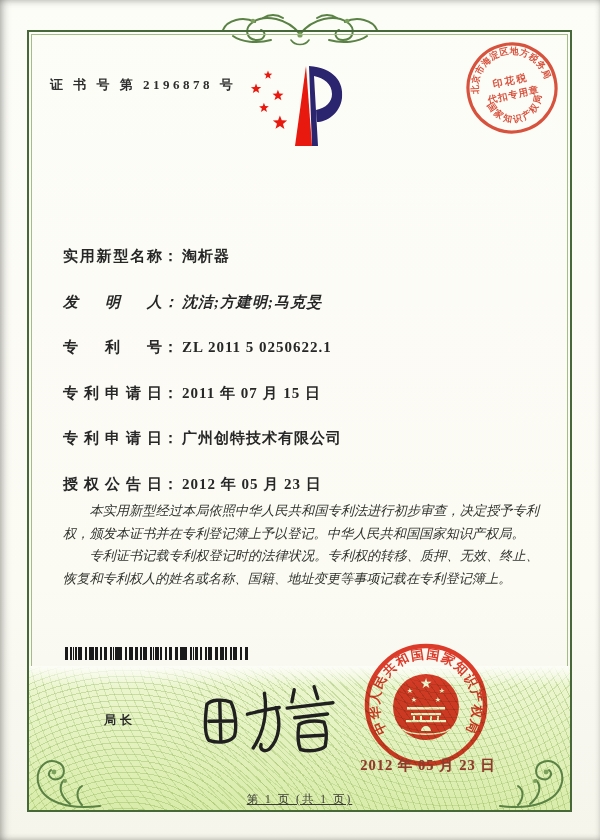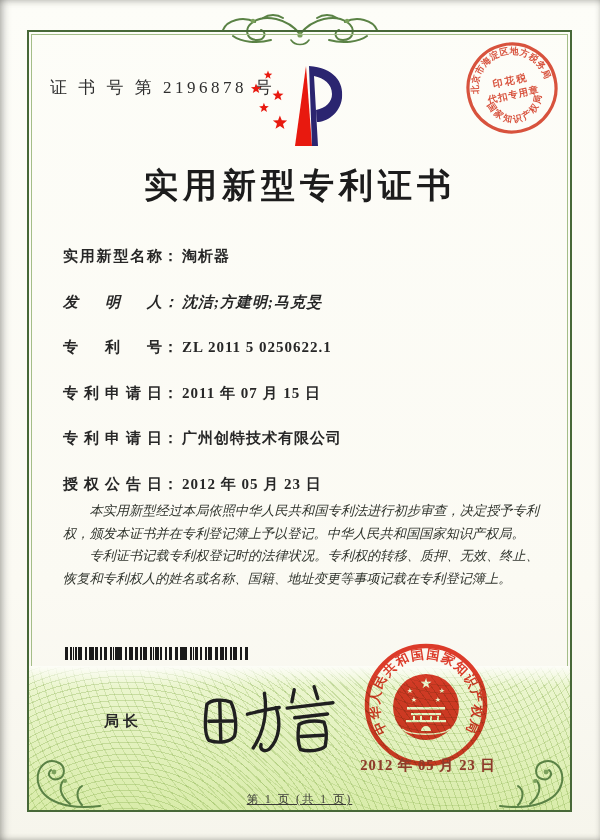--- a/index.html
+++ b/index.html
@@ -11,22 +11,22 @@
     box-shadow: inset 6px 0 8px -4px rgba(60,60,55,.45), inset 0 6px 8px -6px rgba(60,60,55,.35), inset -3px -4px 6px -4px rgba(60,60,55,.3);
   }
   .frame {
     position:absolute; left:27px; top:30px; width:545px; height:782px;
     border:2px solid #476838;
   }
   .frame::before {
     content:""; position:absolute; inset:2px; border:1px solid #a4bd88;
   }
   .cert-number {
-    position:absolute; left:50px; top:76px; font-size:17px; color:#2e2e2e;
-    letter-spacing:3.5px; font-weight:400;
+    position:absolute; left:50px; top:76px; font-size:13px; color:#2e2e2e;
+    letter-spacing:3.5px; font-weight:700;
   }
   .logo { position:absolute; left:238px; top:58px; }
   .title {
     position:absolute; left:0; top:163px; width:600px; text-align:center;
     font-size:34px; font-weight:bold; color:#1c1c1c; letter-spacing:5px;
   }
   .fields { position:absolute; left:63px; top:247px; width:480px; }
   .frow { position:absolute; left:0; white-space:nowrap; color:#272727; font-weight:600; font-size:15px; }
   .frow:nth-child(1){ top:0; }
   .frow:nth-child(2){ top:46px;font-style:italic; }
@@ -56,21 +56,21 @@
     background-image:
       repeating-radial-gradient(circle at 18% 170%, rgba(120,165,60,.30) 0 1px, transparent 1px 6px),
       repeating-radial-gradient(circle at 78% -70%, rgba(120,165,60,.22) 0 1px, transparent 1px 8px),
       linear-gradient(180deg,#eef7d4, #d9ecaa);
   }
   .band::before {
     content:""; position:absolute; left:0; top:0; width:100%; height:20px;
     background:linear-gradient(#fdfdf8, rgba(253,253,248,0));
   }
   .commissioner-label {
-    position:absolute; left:104px; top:712px; font-size:15px; color:#2a2a2a; letter-spacing:4px; font-weight:600;
+    position:absolute; left:104px; top:712px; font-size:12px; color:#2a2a2a; letter-spacing:4px; font-weight:600;
   }
   .signature { position:absolute; left:196px; top:683px; transform:rotate(-3deg); }
   .seal { position:absolute; left:362px; top:641px; mix-blend-mode:multiply; opacity:.94; }
   .tax-stamp { position:absolute; left:464px; top:40px; transform:rotate(-12deg); mix-blend-mode:multiply; opacity:.9; }
   .issue-date {
     position:absolute; left:352px; top:756px; width:152px; text-align:center;
     font-size:14.5px; font-weight:bold; color:#8e3b2a; letter-spacing:1px;
     text-shadow:0 0 1px rgba(142,59,42,.4);
   }
   .footer {
@@ -128,21 +128,20 @@
     <text font-size="9" fill="#d6402a" font-weight="bold" letter-spacing="0.5">
       <textPath href="#taxTop" startOffset="50%" text-anchor="middle">北京市海淀区地方税务局</textPath>
     </text>
     <text font-size="9" fill="#d6402a" font-weight="bold" letter-spacing="2">
       <textPath href="#taxBottom" startOffset="50%" text-anchor="middle">国家知识产权局</textPath>
     </text>
     <text x="48" y="44" text-anchor="middle" font-size="10" fill="#d6402a" font-weight="bold" letter-spacing="2">印花税</text>
     <text x="48" y="58" text-anchor="middle" font-size="9.5" fill="#d6402a" font-weight="bold" letter-spacing="1">代扣专用章</text>
   </svg>
 
-  <div class="title">实用新型专利证书</div>
 
   <div class="fields">
     <div class="frow">
       <span class="flabel">实用新型名称</span><span class="fcolon">：</span><span class="fvalue">淘析器</span>
     </div>
     <div class="frow">
       <span class="flabel">发明人</span><span class="fcolon">：</span><span class="fvalue">沈洁;方建明;马克旻</span>
     </div>
     <div class="frow">
       <span class="flabel">专利号</span><span class="fcolon">：</span><span class="fvalue">ZL 2011 5 0250622.1</span>

